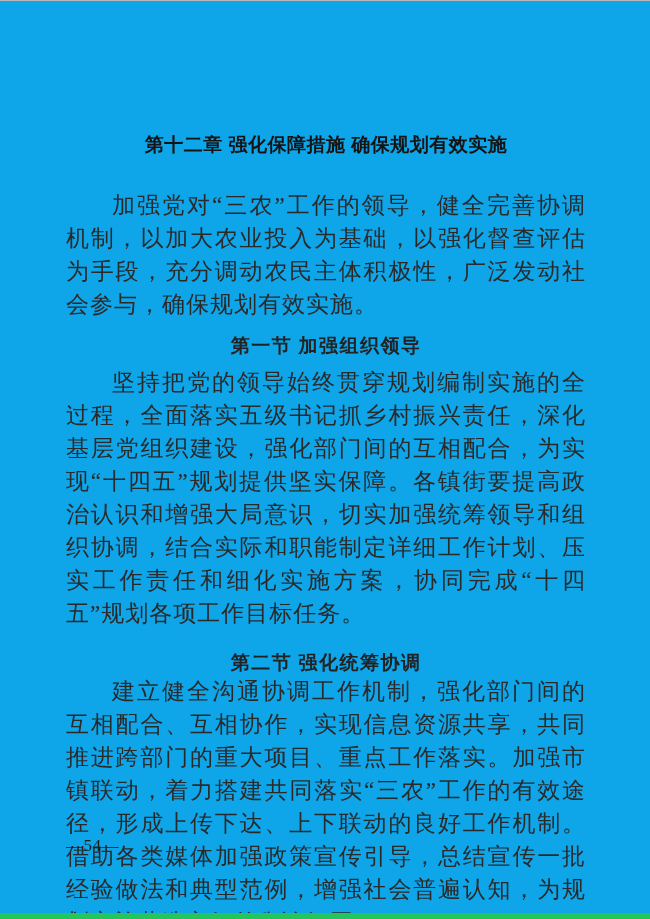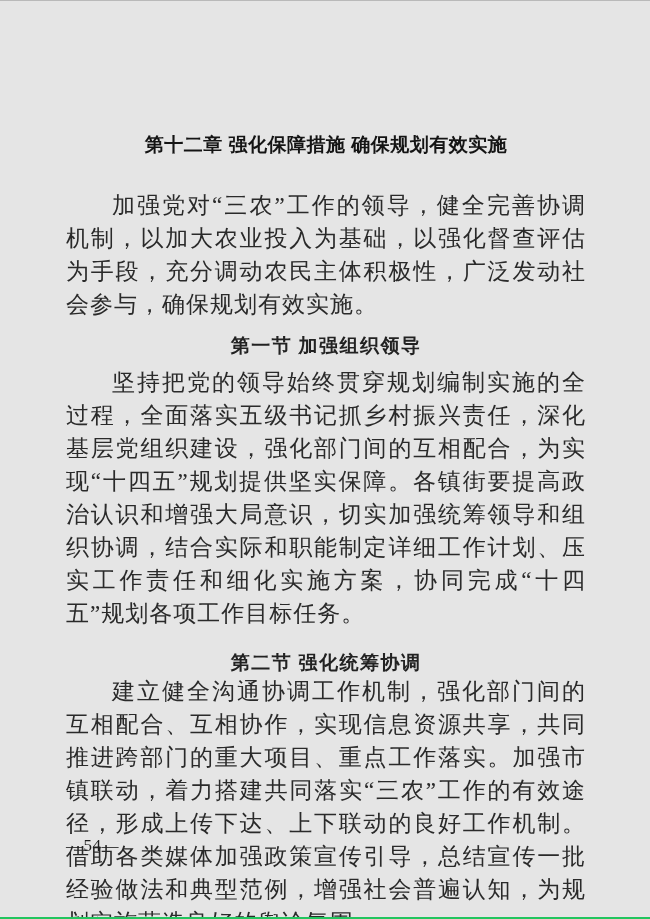--- a/index.html
+++ b/index.html
@@ -4,25 +4,25 @@
 <style>
   html, body {
     margin: 0;
     padding: 0;
     background: #ffffff;
   }
   .page {
     position: relative;
     width: 650px;
     height: 919px;
-    background: #e5e5e5;
+    background: #0ea5e9;
     box-sizing: border-box;
     overflow: hidden;
     border-top: 1px solid #b9b9b9;
-    border-bottom: 2px solid #22c55e;
+    border-bottom: 6px solid #22c55e;
     font-family: "Liberation Serif", "DejaVu Serif", serif;
     color: #262626;
   }
   .content {
     position: absolute;
     left: 66px;
     right: 64px;
     top: 0;
   }
   .chapter-title {

